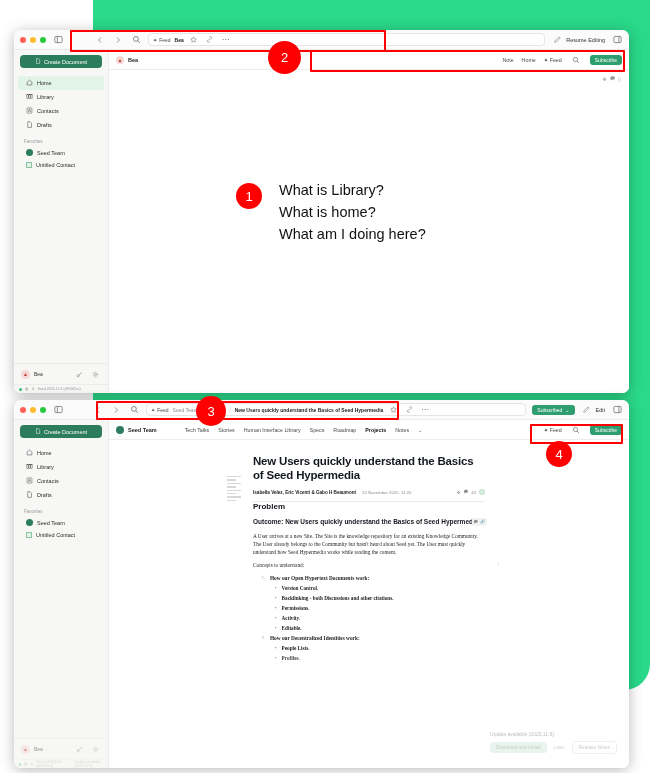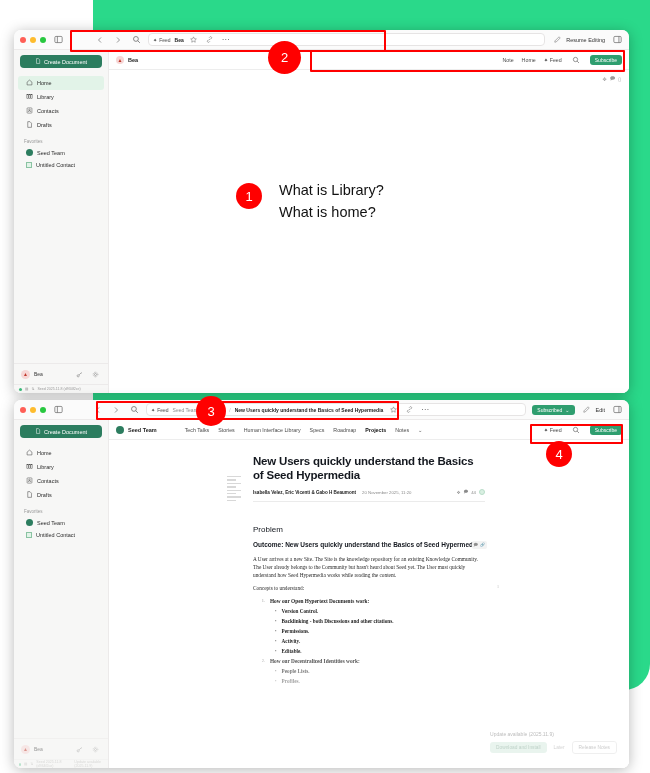--- a/index.html
+++ b/index.html
@@ -178,21 +178,21 @@
   
   .docscroll { padding: 14px 0 0 0; height:100%; position:relative; }
   .doc-inner { width: 232px; margin: 0 auto; position:relative; }
   .doc-title { font-size: 11.5px; font-weight:bold; line-height:1.22; color:#14181f; letter-spacing:-0.2px;}
   .doc-meta { display:flex; align-items:center; gap:6px; margin-top:6px; padding-bottom:5px; border-bottom:1px solid #ebebeb;}
   .doc-authors { font-size:4.6px; font-weight:bold; color:#1b1b1b; }
   .doc-date { font-size:4.3px; color:#8b8b8b; }
   .doc-stats { display:flex; align-items:center; gap:3px; font-size:4.3px; color:#8b8b8b; margin-left:auto; }
   .stat-av { width:6px;height:6px;border-radius:50%;background:#d9efe2;border:1px solid #b9ddc9; }
 
-  .h2 { font-size:8px; font-weight:normal; color:#14181f; margin-top:23px; }
+  .h2 { font-size:8px; font-weight:bold; color:#14181f; margin-top:0; }
   .h3 { font-size:6.5px; font-weight:bold; color:#14181f; margin-top:7px; line-height:1.35; position:relative;}
   .ptext { font-family:"Liberation Serif", serif; font-size:5.3px; color:#2a2a2a; line-height:1.55; margin-top:5px; }
   .ol { margin-top:5px; }
   .li {
     font-family:"Liberation Serif", serif;
     font-size:5.3px; font-weight:bold; color:#1e1e1e;
     display:flex; gap:5px; margin-top:4px; padding-left:6px;
   }
   .li .num { color:#9a9a9a; font-size:4.4px; font-weight:normal; min-width:6px; text-align:right;}
   .li2 {
@@ -432,20 +432,21 @@
 
       <div class="docarea">
         <div class="doc-tools">
           <span>✥</span>
           <span>🗩</span>
           <span>▯</span>
         </div>
         <div class="question-block">
           <div>What is Library?</div>
           <div>What is home?</div>
+          <div class="q-indent">What am I doing here?</div>
         </div>
       </div>
     </div>
   </div>
 </div>
 
 <div class="window" id="win2" style="left:14px; top:400px; width:615px; height:368px;">
 
   <div class="titlebar">
     <div class="traffic">

